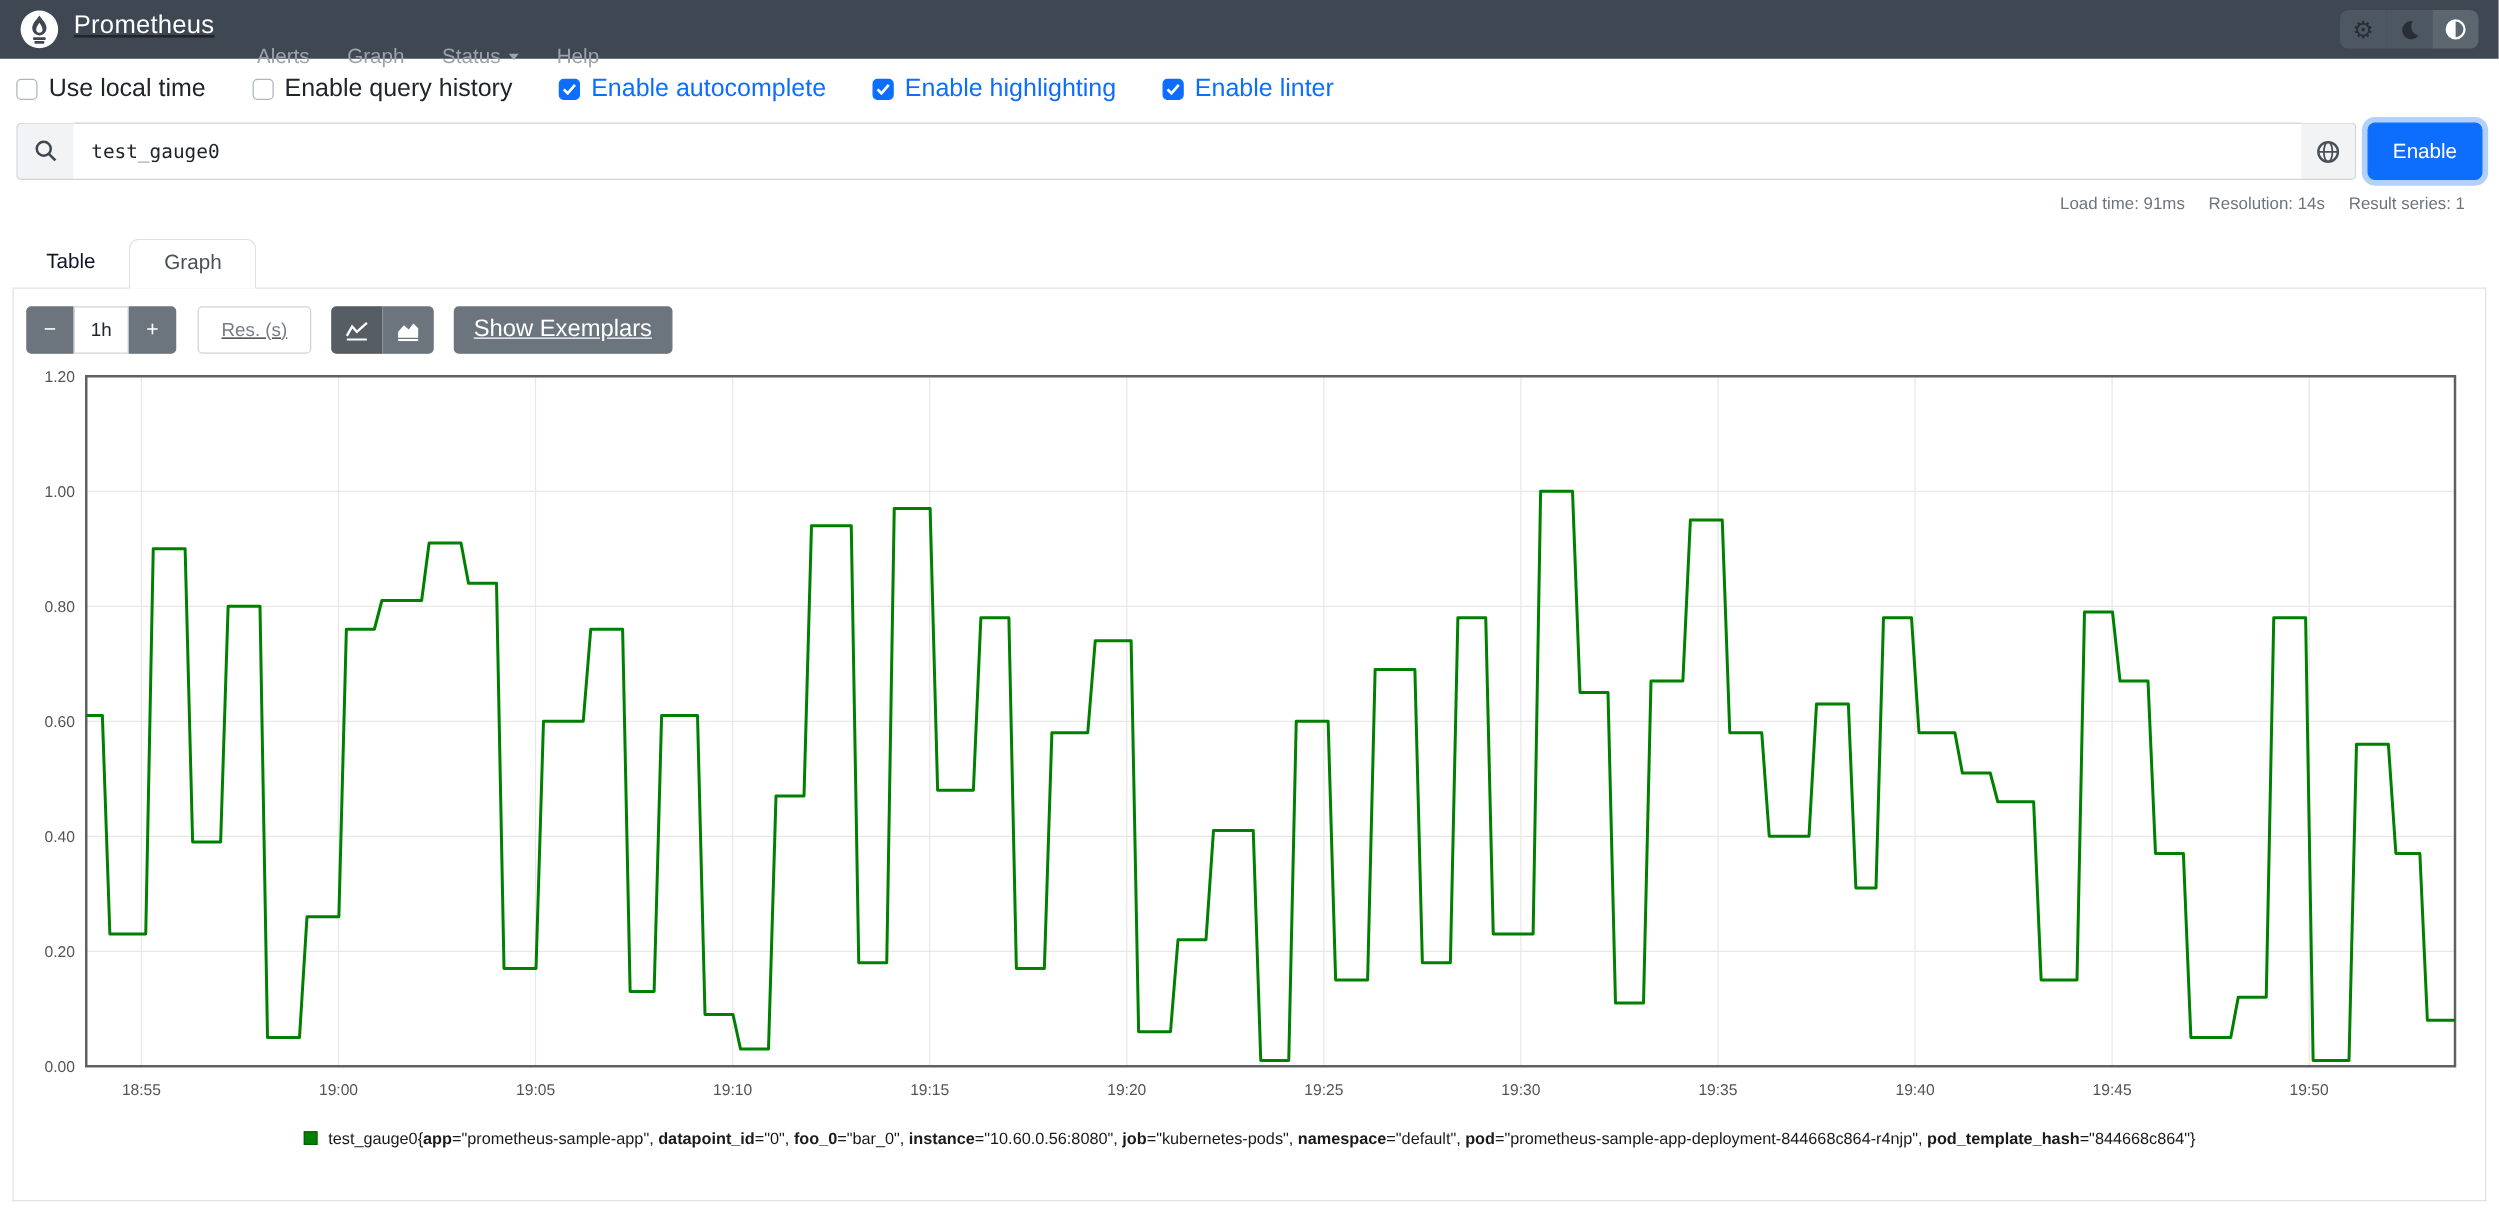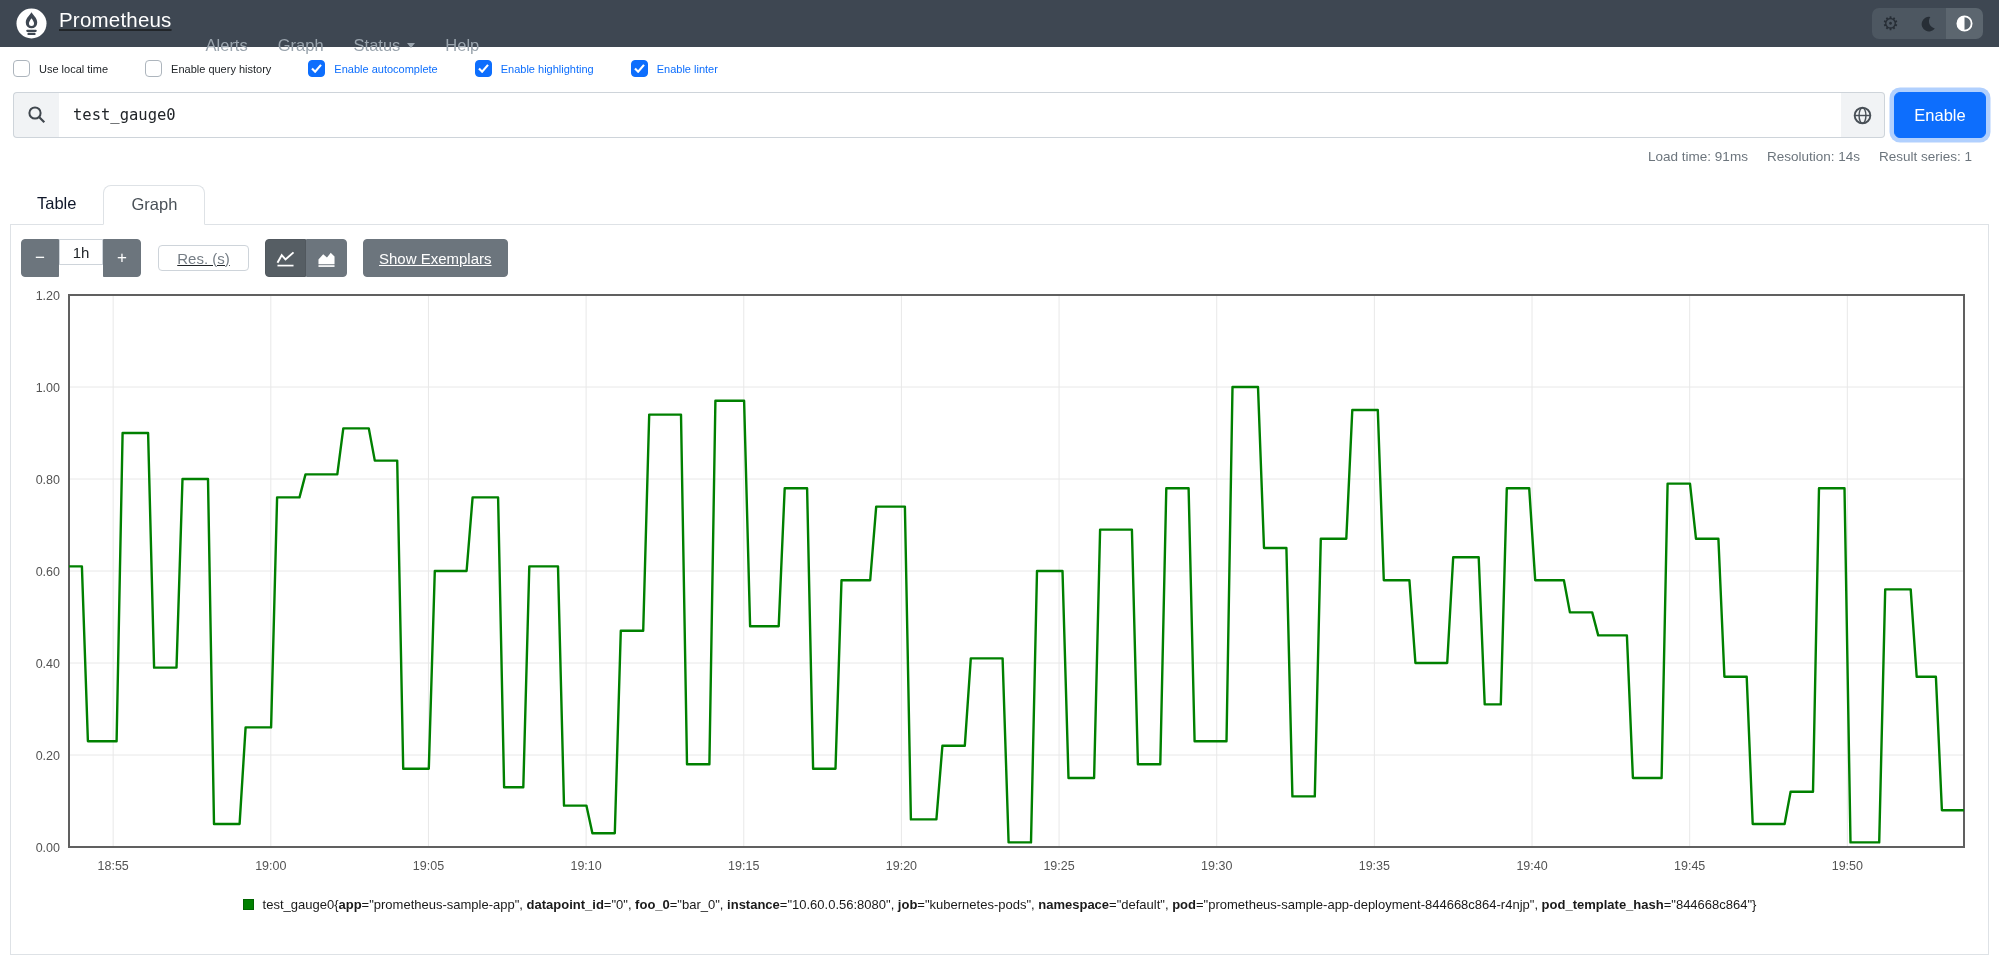--- a/index.html
+++ b/index.html
@@ -22,21 +22,21 @@
   .theme-btn.active-theme { background: #5c666f; }
 
   
   .opts { display: flex; align-items: center; gap: 37px; padding: 13px 13px 12px; }
   .opt { display: flex; align-items: center; cursor: pointer; }
   .cb { width: 17px; height: 17px; border: 1px solid #adb5bd; border-radius: 4px; background: #fff;
     margin-right: 9px; display: flex; align-items: center; justify-content: center; }
   .opt.checked .cb { background: #0d6efd; border-color: #0d6efd; }
   .cb svg { display: none; }
   .opt.checked .cb svg { display: block; }
-  .opt-label { font-size: 11px; color: #212529; }
+  .opt-label { font-size: 20px; color: #212529; }
   .opt.checked .opt-label { color: #0d6efd; }
 
   
   .query-row { display: flex; align-items: stretch; margin: 3px 13px 0; height: 46px; }
   .ig { display: flex; flex: 1; }
   .ig-addon { width: 46px; background: #f1f3f5; border: 1px solid #ced4da; display: flex;
     align-items: center; justify-content: center; cursor: pointer; }
   .ig-addon.first { border-radius: 4px 0 0 4px; border-right: none; }
   .ig-addon.last { border-radius: 0 4px 4px 0; border-left: none; width: 44px; }
   .query-input { flex: 1; border: 1px solid #ced4da; border-left: none; border-right: none;
@@ -57,34 +57,34 @@
     border-radius: 8px 8px 0 0; margin-bottom: -1px; }
 
   
   .panel { margin: 0 10px; border: 1px solid #dee2e6; border-top: none; height: 730px; }
 
   .controls { display: flex; align-items: center; padding: 14px 10px 8px; }
   .btn { background: #6c757d; border: 1px solid #6c757d; color: #fff; height: 38px;
     display: flex; align-items: center; justify-content: center; cursor: pointer;
     font-size: 17px; font-family: "Liberation Sans", sans-serif; }
   .btn.sq { width: 38px; }
-  .ctl-input { border: 1px solid #ced4da; height: 26px; text-align: center; font-size: 15px;
+  .ctl-input { border: 1px solid #ced4da; height: 38px; text-align: center; font-size: 15px;
     color: #212529; outline: none; font-family: "Liberation Sans", sans-serif; }
   .ctl-input::placeholder { color: #757d85; }
   .rad-l { border-radius: 4px 0 0 4px; }
   .rad-r { border-radius: 0 4px 4px 0; }
   .rad { border-radius: 4px; text-decoration: underline; }
   .dur { width: 44px; }
   .endt { width: 167px; }
   .res { width: 91px; margin-left: 17px; }
   .grp { display: flex; }
   .g2 { margin-left: 15px; }
   .toggles { margin-left: 16px; }
   .btn.toggle-active { background: #565e64; border-color: #51585e; }
-  .exemplars { margin-left: 16px; padding: 0 15px; font-size: 15px; }
+  .exemplars { margin-left: 16px; padding: 0 15px; font-size: 19px; }
 
   
   .chart-wrap { margin: 2px 0 0 11px; }
   #chart-svg { display: block; }
   .legend { display: flex; justify-content: center; align-items: center; margin-top: 10px; }
   .swatch { width: 11px; height: 11px; background: #008000; border: 1px solid #006400;
     margin-right: 9px; flex: none; }
   .legend-text { font-size: 13px; color: #1a1a1a; letter-spacing: 0; }
 </style>
 </head>

